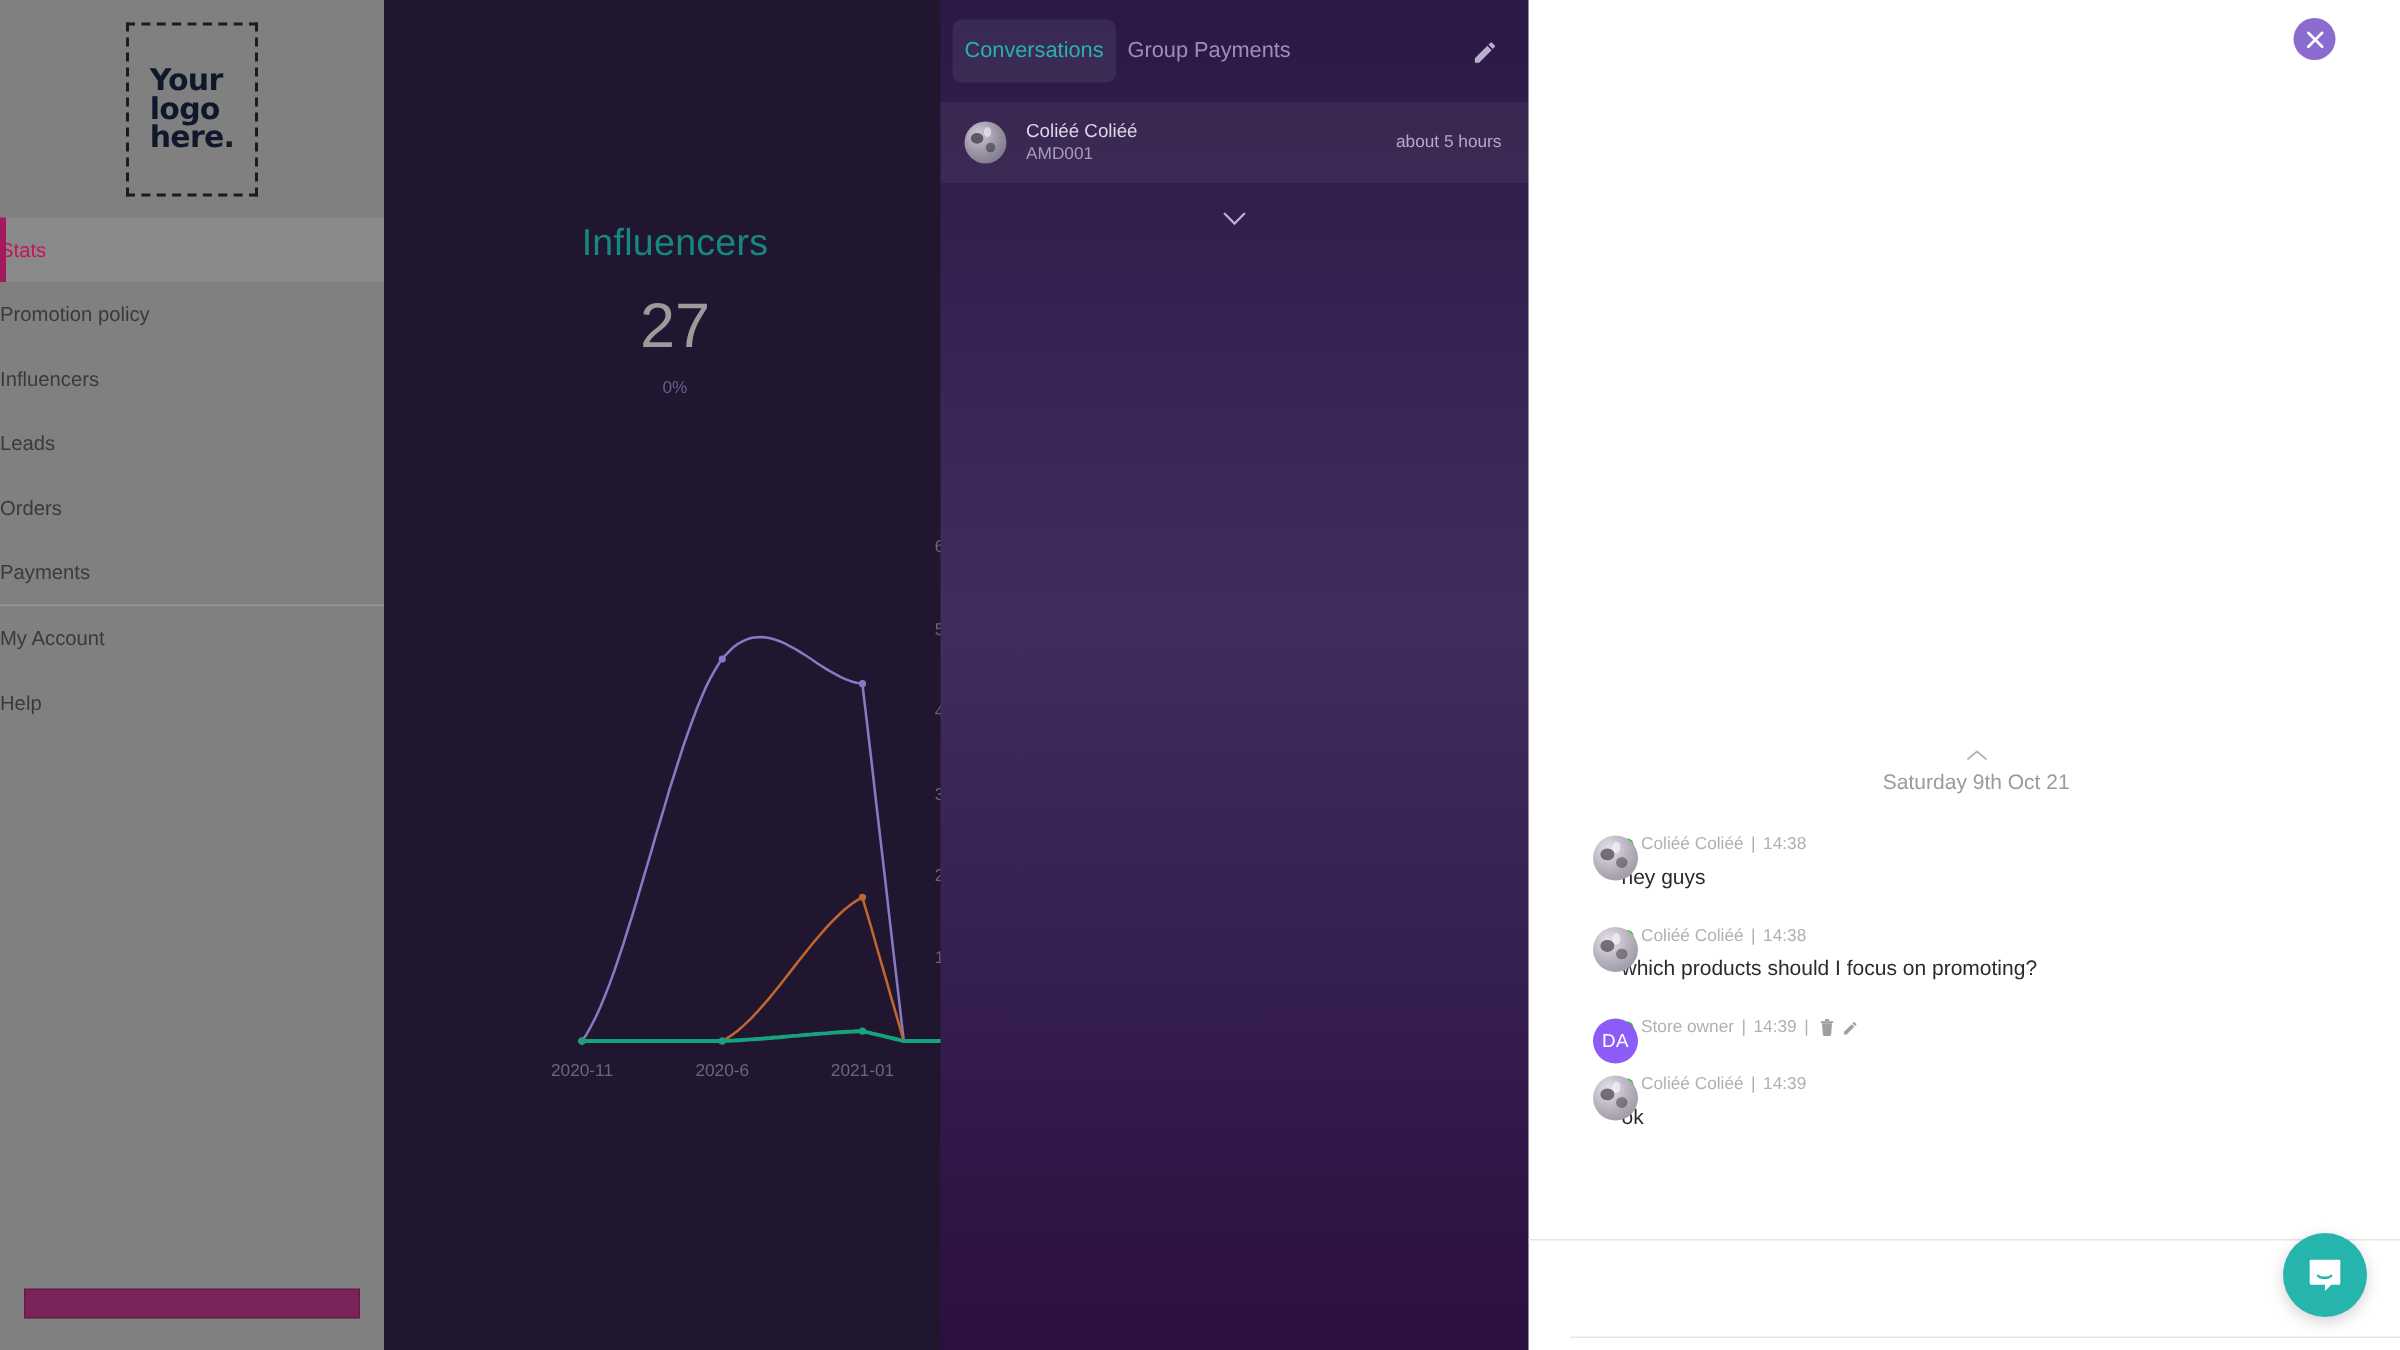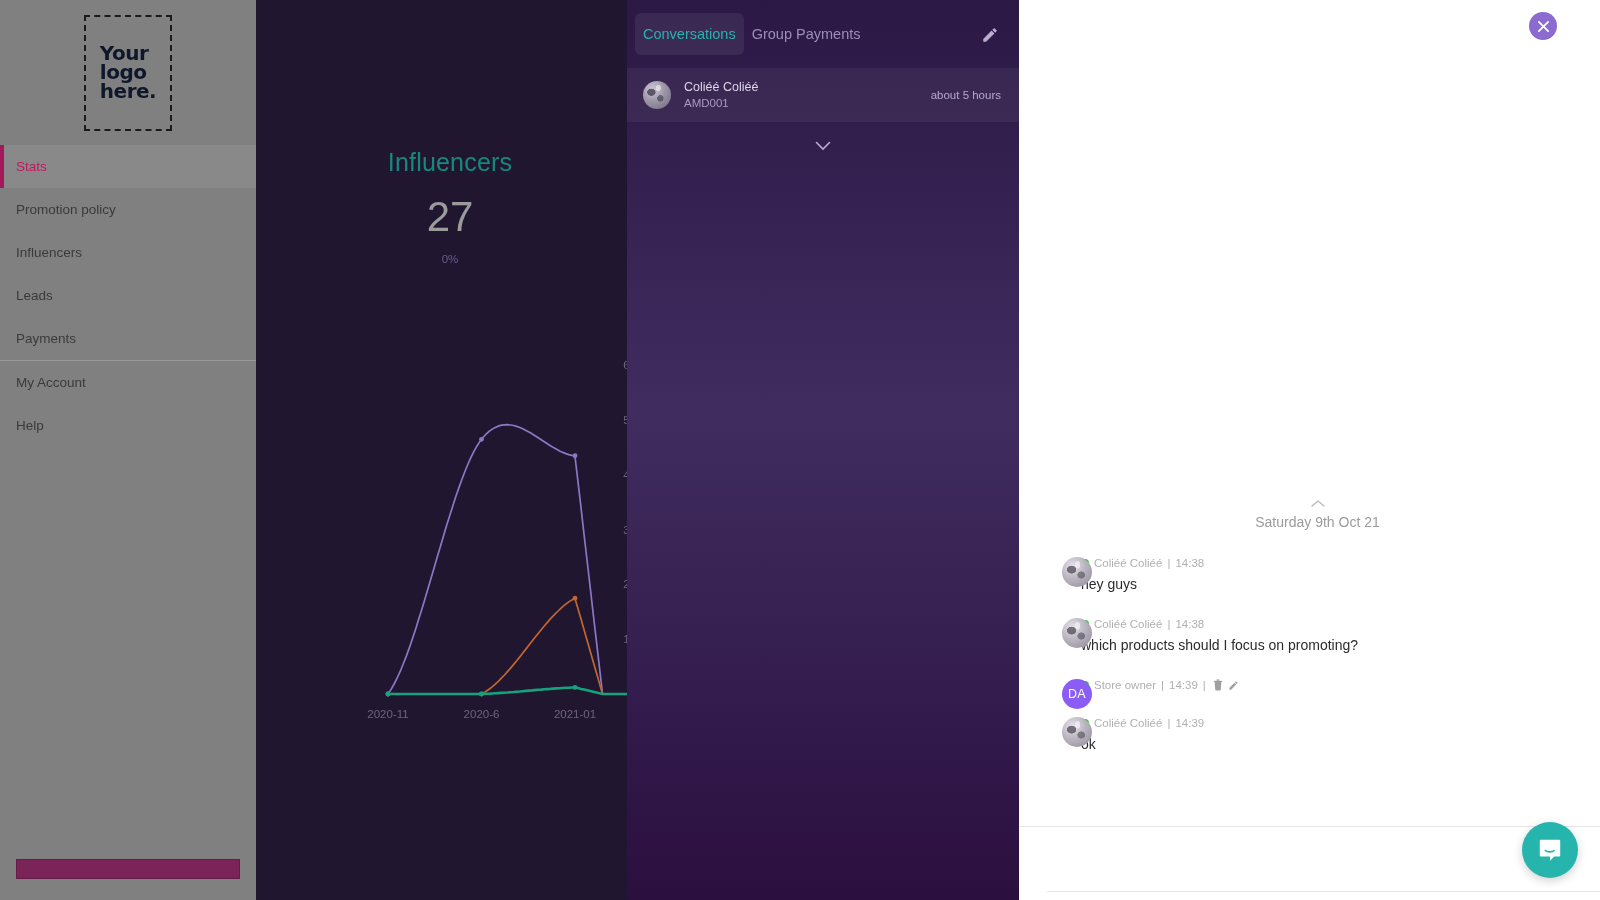--- a/index.html
+++ b/index.html
@@ -27,21 +27,20 @@
   .logo-text {
     font-family:"DejaVu Sans", sans-serif;
     font-weight:bold; font-size:20px; line-height:0.95;
     color:#0f172a; letter-spacing:-0.5px;
     white-space:pre-line;
   }
   .nav { margin-top:0; }
   .nav-item {
     position:relative;
     height:43px; display:flex; align-items:center;
-    padding-left:16px;
     font-size:13.5px; color:#3a3a3a;
     cursor:pointer;
   }
   .nav-item.active {
     background:rgba(255,255,255,0.07);
     color:#c2185b;
   }
   .nav-item.active::before {
     content:""; position:absolute; left:0; top:0; bottom:0; width:4px;
     background:#a3195b;
@@ -198,20 +197,23 @@
         <span>Stats</span>
       </div>
       <div class="nav-item">
         <span>Promotion policy</span>
       </div>
       <div class="nav-item">
         <span>Influencers</span>
       </div>
       <div class="nav-item">
         <span>Leads</span>
+      </div>
+      <div class="nav-item">
+        <span>Orders</span>
       </div>
       <div class="nav-item">
         <span>Payments</span>
       </div>
       <div class="nav-sep"></div>
       <div class="nav-item">
         <span>My Account</span>
       </div>
       <div class="nav-item">
         <span>Help</span>

